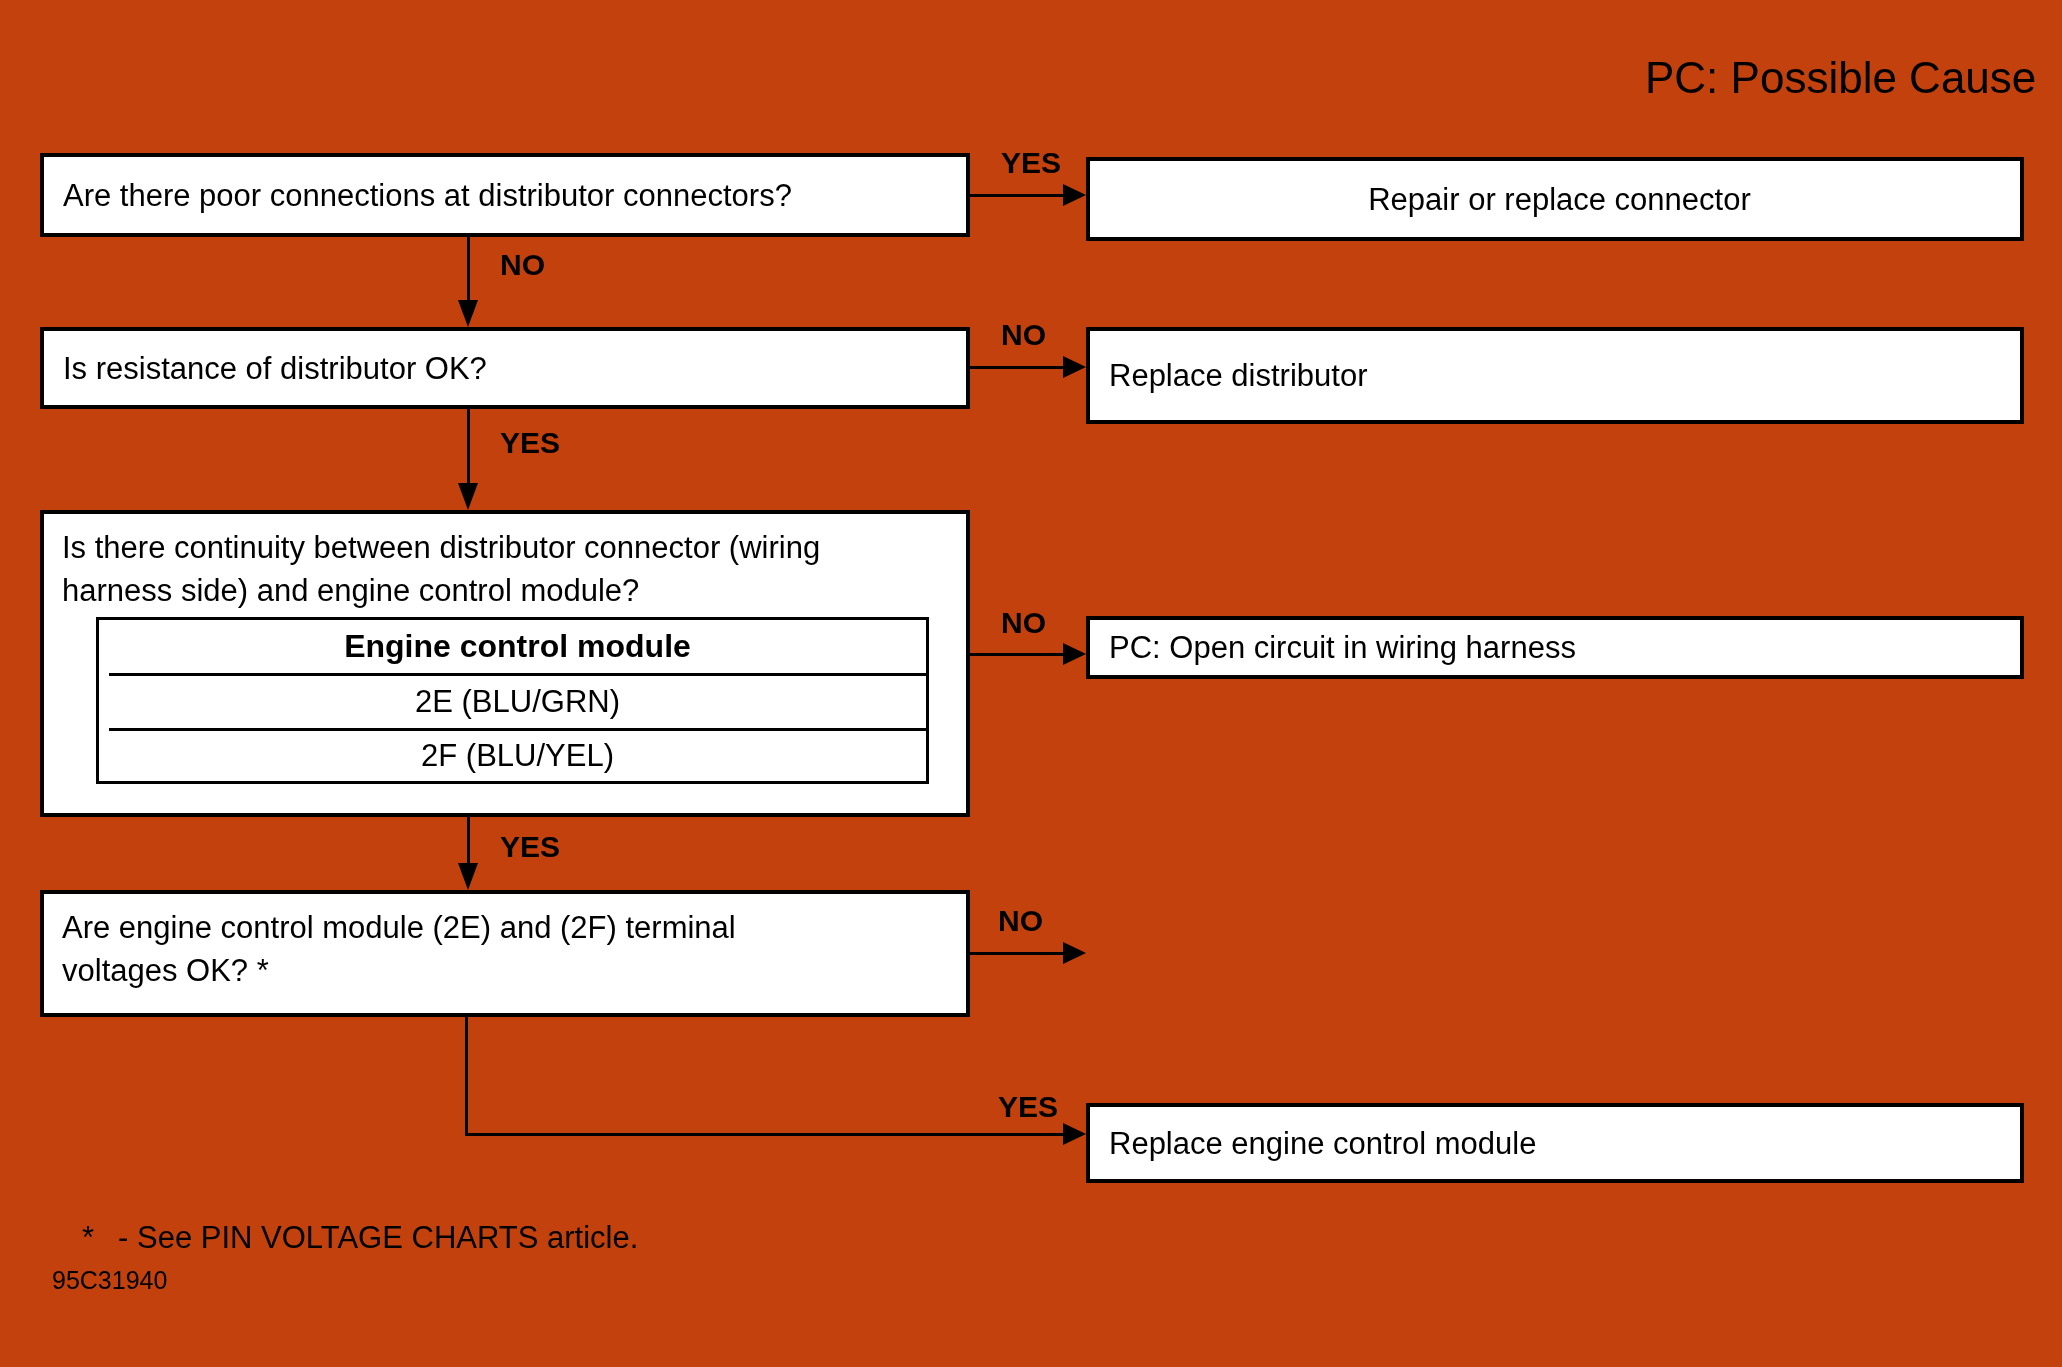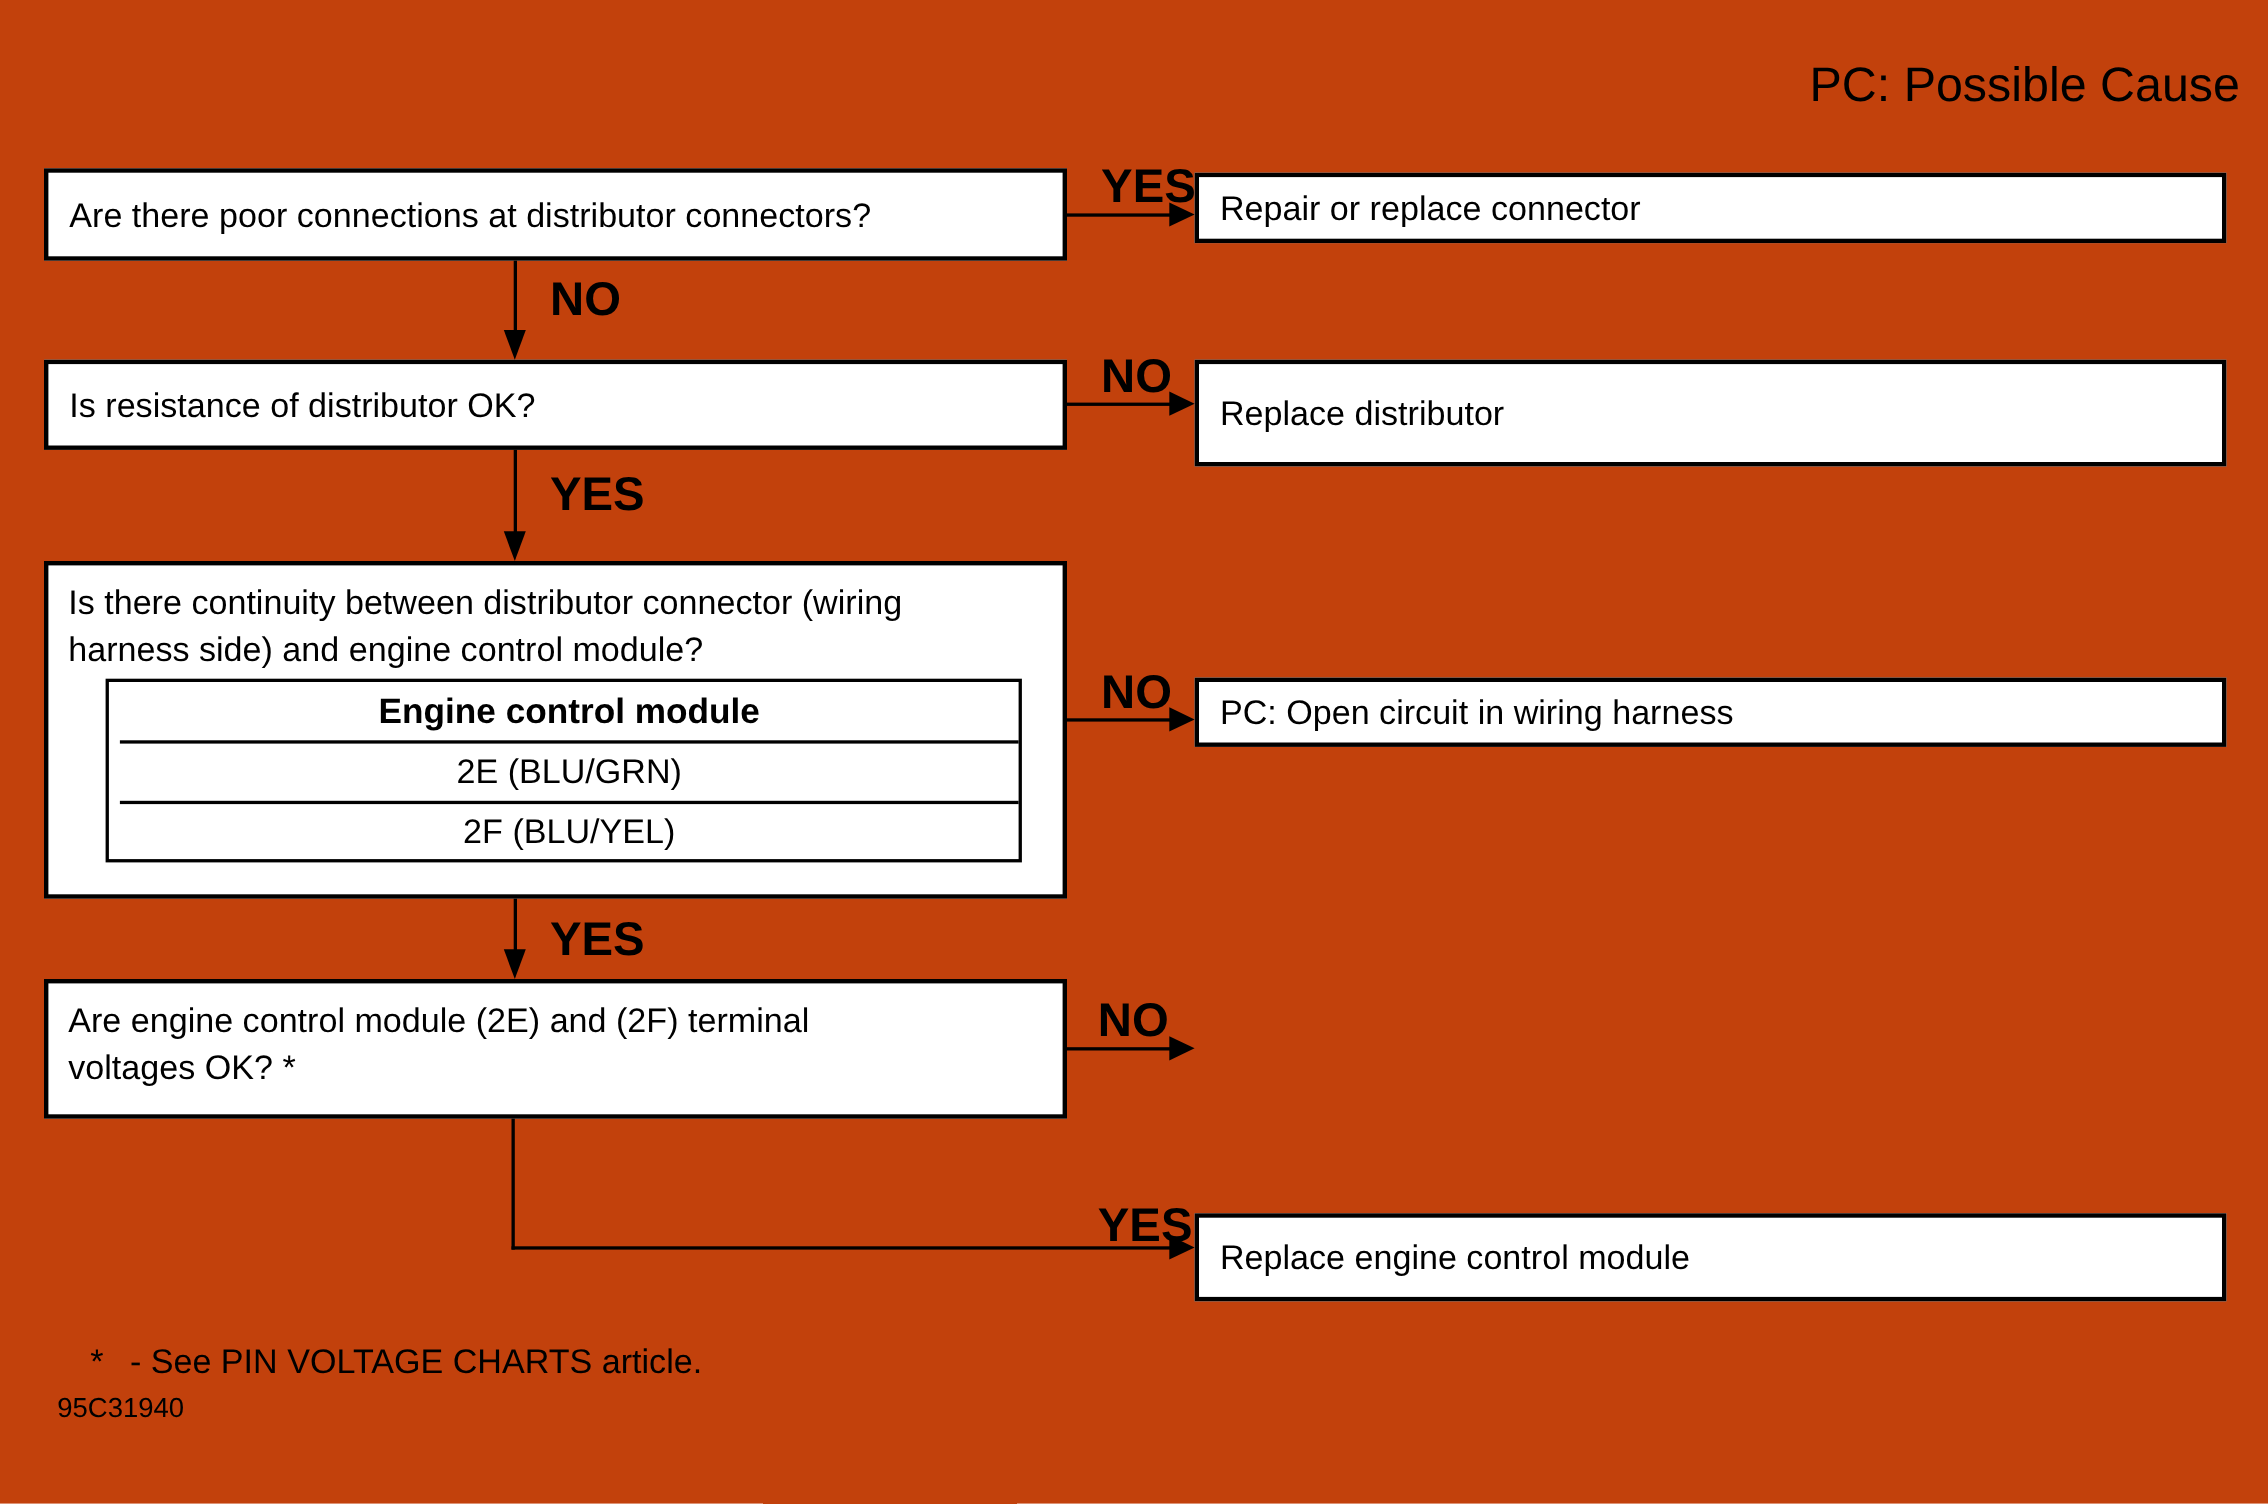--- a/index.html
+++ b/index.html
@@ -19,21 +19,21 @@
   .node.multi  { padding:12px 18px 0 18px; }
   .node .tline { display:block; line-height:43px; white-space:nowrap; }
   
   .q { left:40px; width:930px; }
   .q1 { top:153px; height:84px; }
   .q2 { top:327px; height:82px; }
   .q3 { top:510px; height:307px; }
   .q4 { top:890px; height:127px; }
   
   .a { left:1086px; width:938px; }
-  .a1 { top:157px; height:64px; }
+  .a1 { top:157px; height:84px;justify-content:center; }
   .a2 { top:327px; height:97px; }
   .a3 { top:616px; height:63px; }
   .a4 { top:913px; height:81px; }
   .a5 { top:1103px; height:80px; }
   
   .ecm-table {
     position:absolute; left:96px; top:617px; width:833px; height:167px;
     border:3px solid #000000; box-sizing:border-box; background:#ffffff;
   }
   .ecm-row {
@@ -45,21 +45,21 @@
   .ecm-row.r3  { height:50px; }
   
   .hline { position:absolute; height:3px; background:#000000; }
   .vline { position:absolute; width:3px;  background:#000000; }
   .ah-right { position:absolute; width:0; height:0;
     border-top:11px solid transparent; border-bottom:11px solid transparent;
     border-left:23px solid #000000; }
   .ah-down { position:absolute; width:0; height:0;
     border-left:10px solid transparent; border-right:10px solid transparent;
     border-top:27px solid #000000; }
-  .lbl { position:absolute; font-weight:bold; font-size:43px; white-space:nowrap; }
+  .lbl { position:absolute; font-weight:bold; font-size:30px; white-space:nowrap; }
   
   .footnote { position:absolute; left:82px; top:1220px; font-size:31px; white-space:nowrap; }
   .footnote .sym { display:inline-block; margin-right:24px; }
   .figcode { position:absolute; left:52px; top:1266px; font-size:25px; white-space:nowrap; }
 </style>
 </head>
 <body>
 
 <div class="canvas">
 

